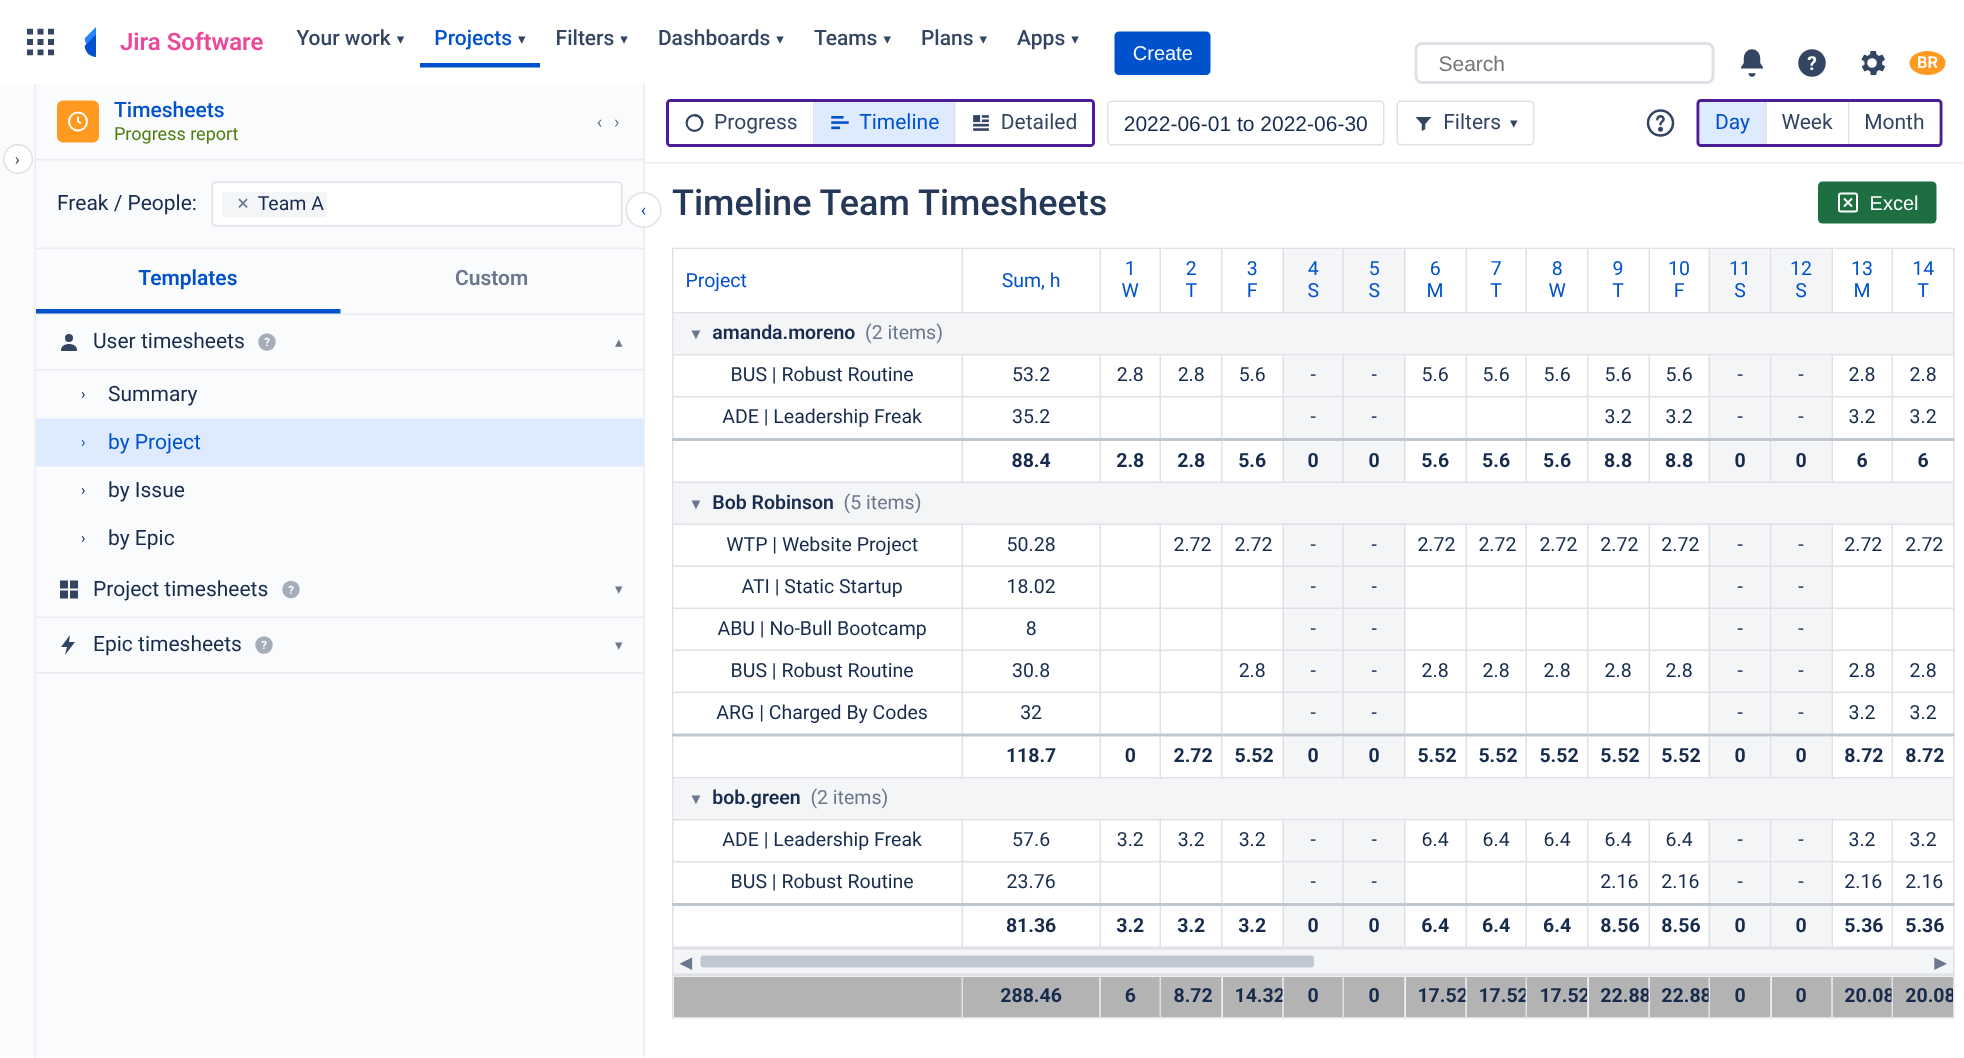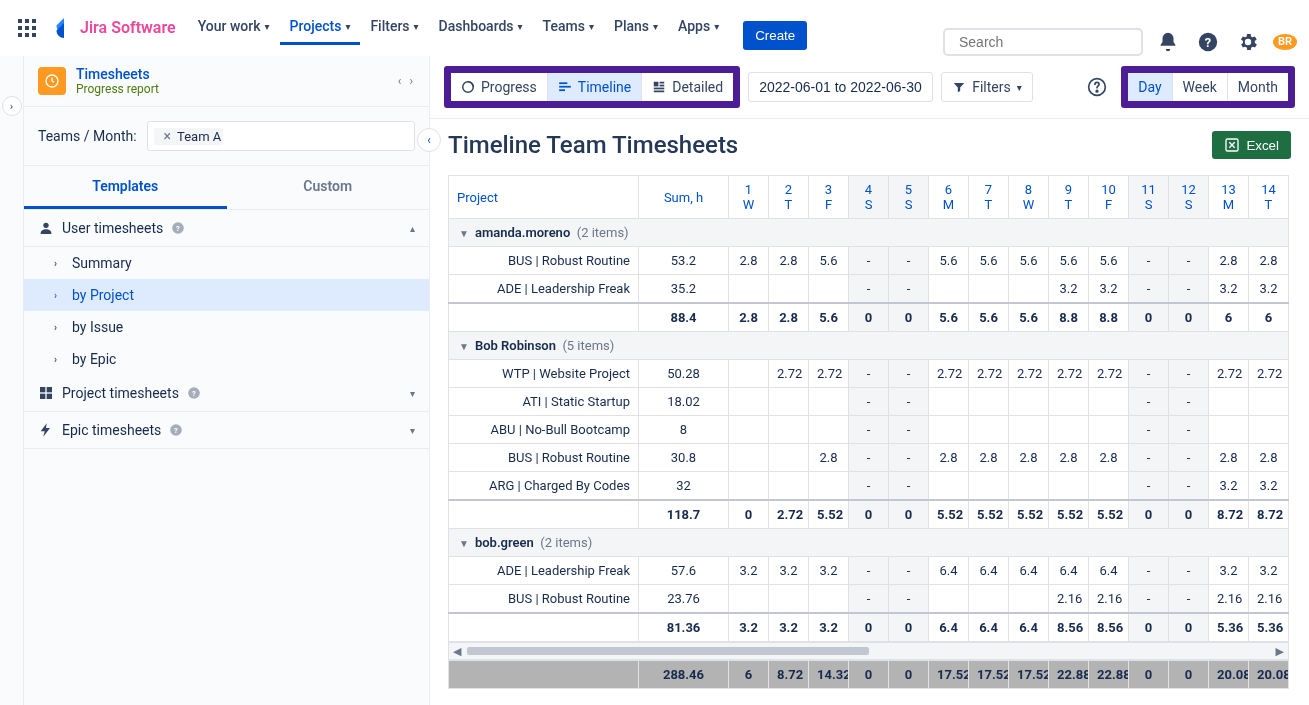--- a/index.html
+++ b/index.html
@@ -40,43 +40,43 @@
 .tab.active { color: #0052CC; border-bottom: 3px solid #0052CC; }
 .section-hdr { display: flex; align-items: center; padding: 10px 14px; gap: 8px; color: #172B4D; font-weight: 400; cursor: pointer; border-bottom: 1px solid #EBECF0; }
 .section-hdr .caret { margin-left: auto; font-size: 10px; color: #6B778C; }
 .tree-item { display: flex; align-items: center; padding: 8px 14px 8px 30px; gap: 8px; cursor: pointer; font-size: 14px; color: #172B4D; }
 .tree-item.selected { background: #DEEBFF; color: #0052CC; }
 .tree-caret { font-size: 10px; width: 10px; }
 .collapse-circle { position: absolute; right: -12px; top: 72px; width: 24px; height: 24px; border: 1px solid #DFE1E6; border-radius: 50%; background: #fff; display: flex; align-items: center; justify-content: center; font-size: 12px; color: #0052CC; cursor: pointer; z-index: 5; }
 
 .content { flex: 1; display: flex; flex-direction: column; overflow: hidden; }
 .toolbar { display: flex; align-items: center; padding: 10px 14px; gap: 8px; border-bottom: 1px solid #EBECF0; }
-.btn-group { display: flex; border: 7px solid #4c1d95; border-radius: 3px; overflow: hidden; }
+.btn-group { display: flex; border: 2px solid #4c1d95; border-radius: 3px; overflow: hidden; }
 .seg { padding: 6px 10px; display: inline-flex; align-items: center; gap: 6px; cursor: pointer; background: #fff; color: #344563; font-size: 14px; border-right: 1px solid #DFE1E6; }
 .seg:last-child { border-right: none; }
 .seg.active { background: #DEEBFF; color: #0052CC; }
 .seg-alone { border: 1px solid #DFE1E6; border-radius: 3px; padding: 6px 10px; display: inline-flex; align-items: center; gap: 6px; cursor: pointer; background: #fff; color: #344563; }
 .date-input { border: 1px solid #DFE1E6; border-radius: 3px; padding: 6px 10px; width: 185px; font-size: 14px; color: #172B4D; background: #fff; outline: none; }
 .toolbar-right { margin-left: auto; display: flex; align-items: center; gap: 10px; }
 .page-body { padding: 12px 0 0 18px; flex: 1; display: flex; flex-direction: column; overflow: hidden; }
 .page-title-row { display: flex; align-items: center; justify-content: space-between; padding-right: 18px; }
 .page-title { font-size: 24px; font-weight: 500; color: #253858; }
 .excel-btn { background: #1D6F42; color: #fff; border: none; padding: 6px 12px; border-radius: 3px; font-weight: 500; cursor: pointer; display: inline-flex; align-items: center; gap: 6px; }
 
-.table-wrap { margin-top: 16px; flex: 1; overflow: hidden; display: flex; flex-direction: column; padding-right: 20px; }
+.table-wrap { margin-top: 16px; flex: 1; overflow: hidden; display: flex; flex-direction: column; padding-right: 6px; }
 table { border-collapse: collapse; width: 100%; table-layout: fixed; }
 th, td { border: 1px solid #DFE1E6; padding: 6px 8px; font-size: 13px; text-align: center; background: #fff; overflow: hidden; white-space: nowrap; }
 th { color: #0052CC; font-weight: 400; background: #fff; }
 .col-proj { width: 190px; text-align: left; }
 .col-sum { width: 90px; }
 .col-day { width: 40px; }
 .group-row td { background: #F4F5F7; text-align: left; font-weight: 600; padding: 6px 10px; }
 .group-row .caret-d { display:inline-block; margin-right:6px; color:#6B778C; font-size:10px; }
 .group-count { font-weight: 400; color: #6B778C; }
-.data-row td:first-child { text-align: right; padding-left: 14px; margin-left: 12px; }
+.data-row td:first-child { text-align: center; padding-left: 14px; margin-left: 12px; }
 .subtotal td { font-weight: 700; border-top: 2px solid #C1C7D0; }
 .subtotal td:first-child { text-align: left; }
 .grand td { background: #B3B3B3; font-weight: 700; }
 .weekend { background: #F4F5F7 !important; }
 .scroll-strip { height: 18px; background: #F4F5F7; border: 1px solid #DFE1E6; display: flex; align-items: center; justify-content: space-between; padding: 0 4px; margin-top: 0; }
 .scroll-arrow { font-size: 11px; color: #6B778C; cursor: pointer; }
 .scroll-track { flex:1; margin:0 6px; height:8px; position:relative; }
 .scroll-thumb { position:absolute; left:0; top:0; height:100%; width:50%; background:#C1C7D0; border-radius:2px; }
 svg { display: block; }
 </style>
@@ -176,21 +176,21 @@
       <div>
         <div class="sb-title">Timesheets</div>
         <div class="sb-sub">Progress report</div>
       </div>
       <div class="sb-pager">
         <span>‹</span>
         <span>›</span>
       </div>
     </div>
     <div class="teams-row">
-      <span class="teams-label">Teams / Month:</span>
+      <span class="teams-label">Freak / People:</span>
       <div class="tag-input">
         <span class="tag">
           <span class="tag-x">×</span>
           <span>Team A</span>
         </span>
       </div>
     </div>
     <div class="tabs" id="sb-tabs">
         <div class="tab active">Templates</div>
         <div class="tab">Custom</div>

